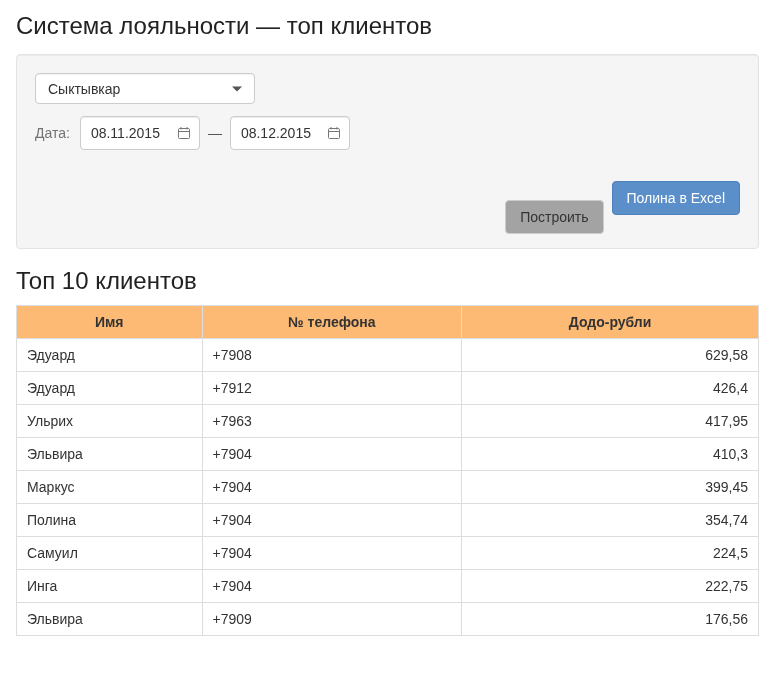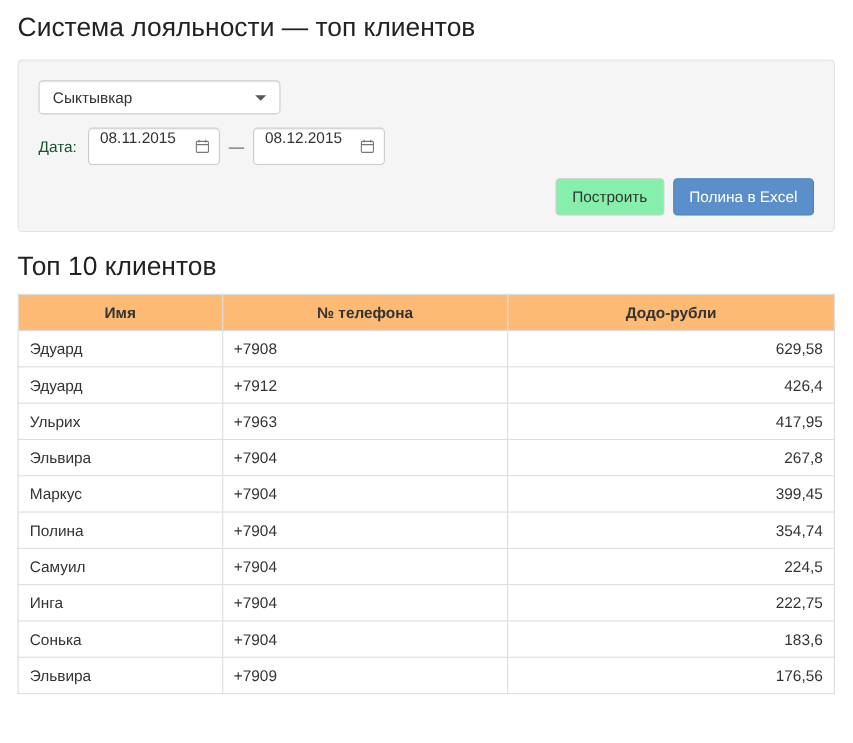--- a/index.html
+++ b/index.html
@@ -55,26 +55,26 @@
     right: 12px;
     top: 50%;
     transform: translateY(-50%);
     width: 0; height: 0;
     border-left: 5px solid transparent;
     border-right: 5px solid transparent;
     border-top: 5px solid #555;
   }
   .date-label {
     margin-right: 10px;
-    color: #14532d;
+    color: #737373;
   }
   .date-input {
     position: relative;
     display: inline-flex;
-    align-items: flex-start;
+    align-items: center;
     background: #fff;
     border: 1px solid #ccc;
     border-radius: 4px;
     height: 34px;
     padding: 0 30px 0 10px;
     width: 120px;
     cursor: text;
     box-shadow: inset 0 1px 1px rgba(0,0,0,.075);
   }
   .date-input .cal-icon {
@@ -93,23 +93,24 @@
     align-items: center;
     height: 34px;
     padding: 0 14px;
     border-radius: 4px;
     font-size: 14px;
     cursor: pointer;
     border: 1px solid transparent;
     line-height: 1;
   }
   .btn-default {
-    background: #86efac;
+    background: #a3a3a3;
     color: #333;
     border-color: #ccc;
+    margin-top: 38px;
   }
   .btn-primary {
     background: #5a8fc9;
     border-color: #4b81bc;
     color: #fff;
   }
   table {
     width: 100%;
     border-collapse: collapse;
     border: 1px solid #ddd;
@@ -204,46 +205,41 @@
         <td class="num">426,4</td>
       </tr>
       <tr>
         <td>Ульрих</td>
         <td>+7963</td>
         <td class="num">417,95</td>
       </tr>
       <tr>
         <td>Эльвира</td>
         <td>+7904</td>
-        <td class="num">267,8</td>
+        <td class="num">410,3</td>
       </tr>
       <tr>
         <td>Маркус</td>
         <td>+7904</td>
         <td class="num">399,45</td>
       </tr>
       <tr>
         <td>Полина</td>
         <td>+7904</td>
         <td class="num">354,74</td>
       </tr>
       <tr>
         <td>Самуил</td>
         <td>+7904</td>
         <td class="num">224,5</td>
       </tr>
       <tr>
         <td>Инга</td>
         <td>+7904</td>
         <td class="num">222,75</td>
-      </tr>
-      <tr>
-        <td>Сонька</td>
-        <td>+7904</td>
-        <td class="num">183,6</td>
       </tr>
       <tr>
         <td>Эльвира</td>
         <td>+7909</td>
         <td class="num">176,56</td>
       </tr>
     </tbody>
 </table>
 
 </body></html>

